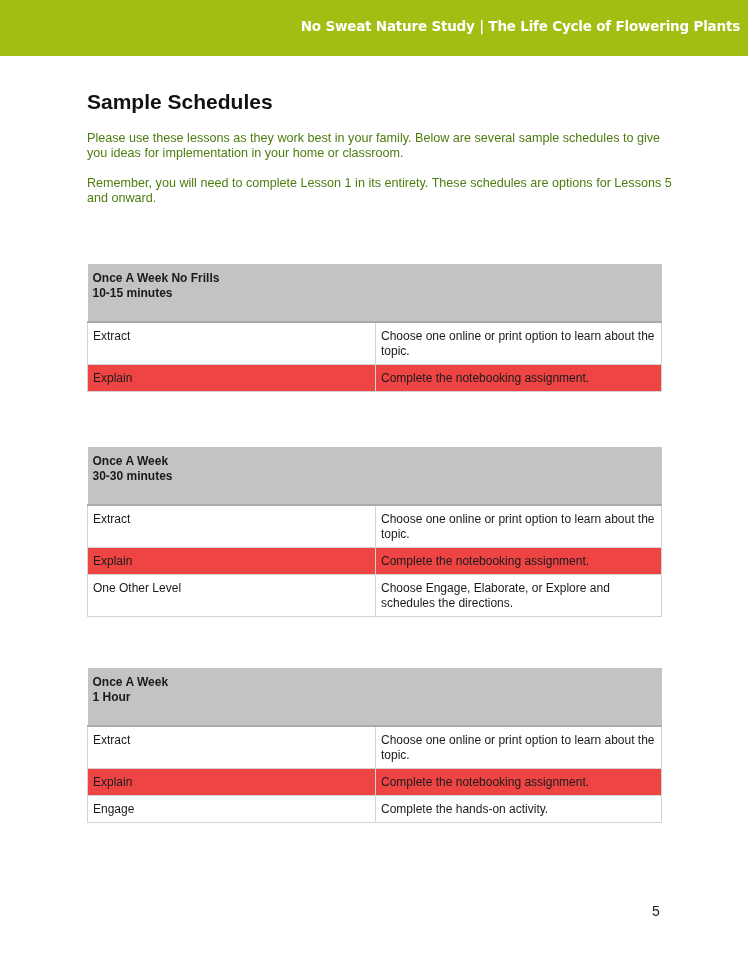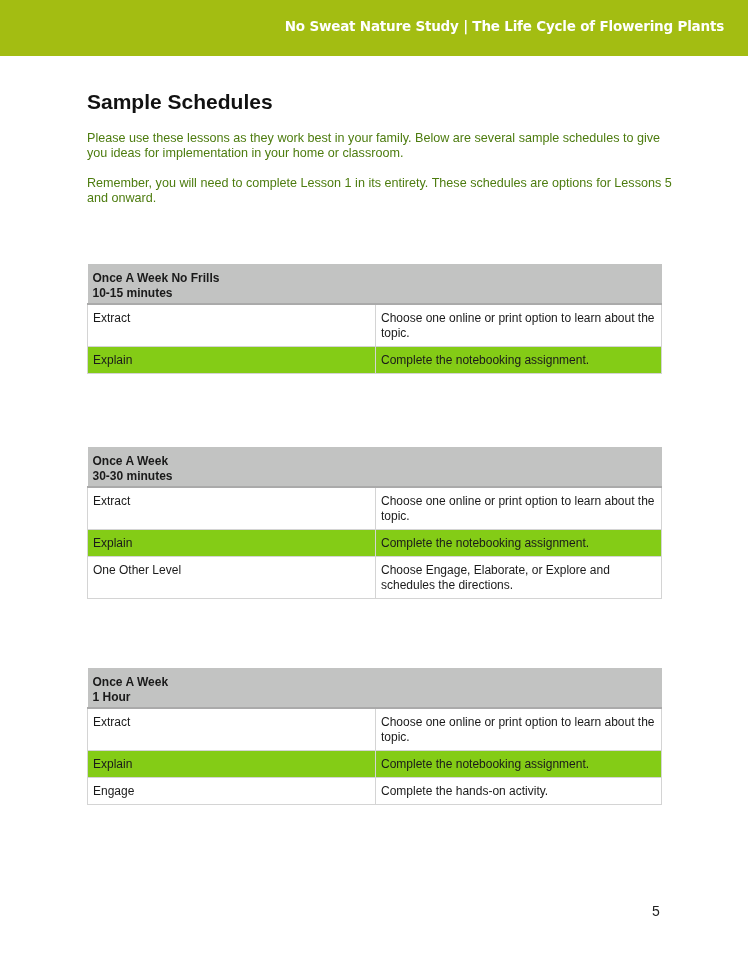--- a/index.html
+++ b/index.html
@@ -5,50 +5,50 @@
   html, body { margin: 0; padding: 0; }
   body {
     width: 748px; height: 972px; background: #ffffff; position: relative; overflow: hidden;
     font-family: "Liberation Sans", sans-serif; color: #111;
   }
   .header-band {
     position: absolute; left: 0; top: 0; width: 748px; height: 56px;
     background: #a3bd12;
   }
   .header-title {
-    position: absolute; right: 24px; top: 18px;
+    position: absolute; right: 8px; top: 18px;
     color: #ffffff; font-family: "DejaVu Sans", sans-serif; font-weight: bold;
     font-size: 13.5px; letter-spacing: -0.2px; white-space: nowrap; margin-left: 23px;
   }
   .page-title {
     position: absolute; left: 87px; top: 90px; margin: 0;
     font-size: 21px; font-weight: bold; color: #111; text-align: center;
   }
   .para {
     position: absolute; left: 87px; width: 590px; margin: 0;
     font-size: 12.6px; line-height: 15px; color: #4d7c0f;
   }
   .p1 { top: 131px; }
   .p2 { top: 176px; }
   .sched {
     position: absolute; left: 87px; width: 575px;
     border-collapse: collapse; font-size: 12px; color: #1a1a1a;
   }
   .sched th {
     background: #c2c3c2; text-align: left; font-weight: bold;
-    padding: 7px 5px 2px 5px; line-height: 15px; border-bottom: 2px solid #aaa;
+    padding: 7px 5px 20px 5px; line-height: 15px; border-bottom: 2px solid #aaa;
   }
   .sched td {
     padding: 6px 5px 5px 5px; line-height: 15px; vertical-align: top;
     border-bottom: 1px solid #d4d4d4; border-left: 1px solid #d4d4d4;
   }
   .sched td:first-child { width: 277px; }
   .sched td:last-child { border-right: 1px solid #d4d4d4; }
   .sched tr.odd td { background: #ffffff; }
-  .sched tr.even td { background: #84cc16; }
+  .sched tr.even td { background: #ef4444; }
   .t1 { top: 264px; }
   .t2 { top: 447px; }
   .t3 { top: 668px; }
   .page-number {
     position: absolute; left: 652px; top: 903px; font-size: 14px; color: #222;
   }
 </style>
 </head>
 <body>
 

